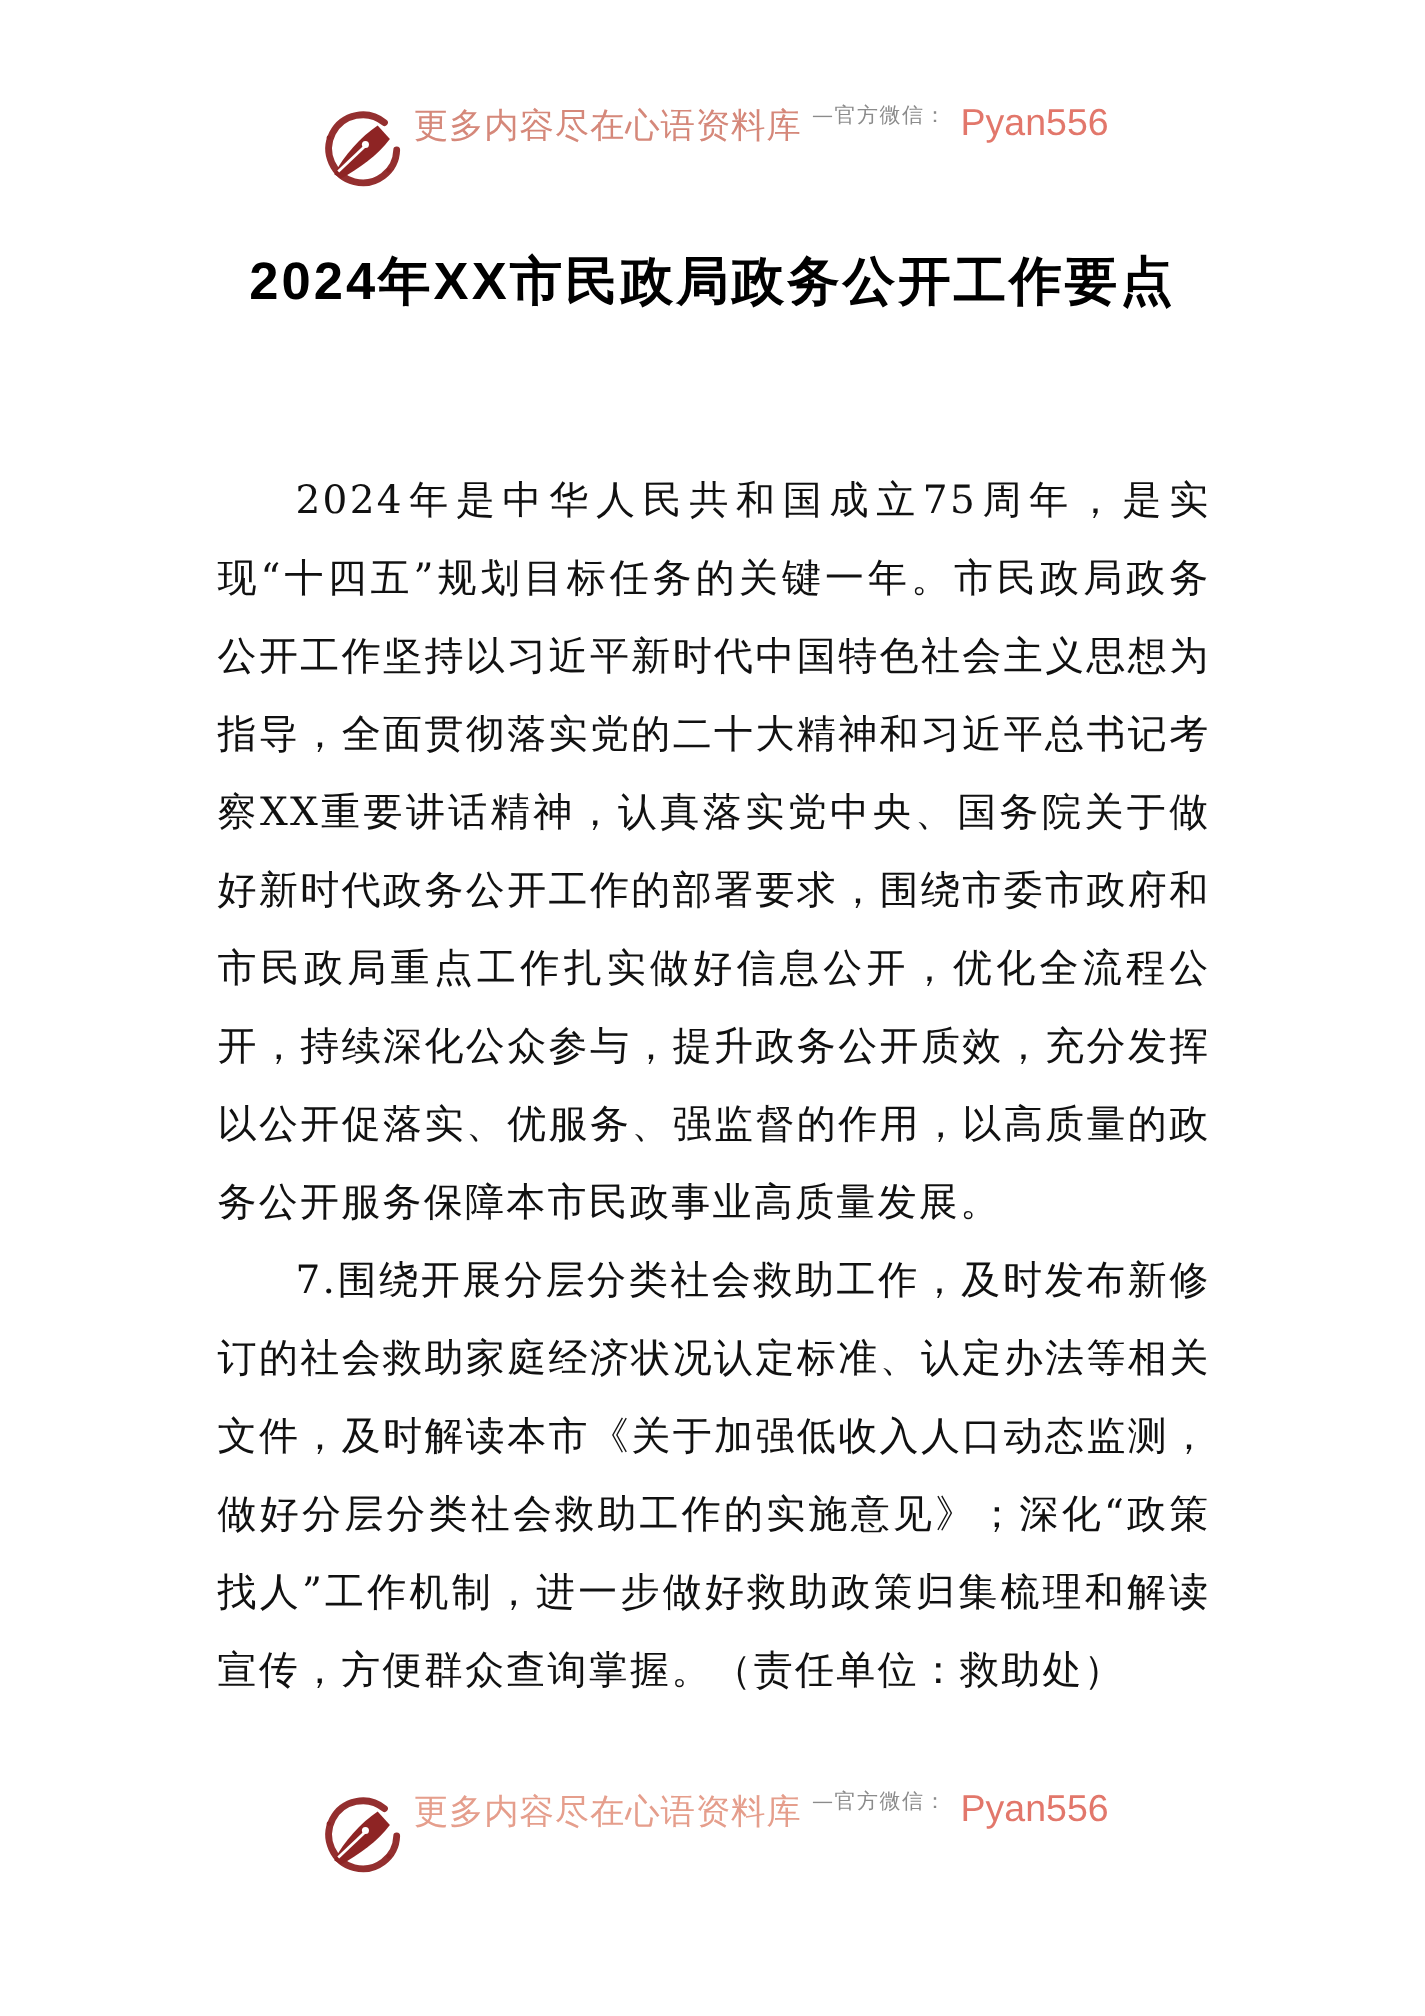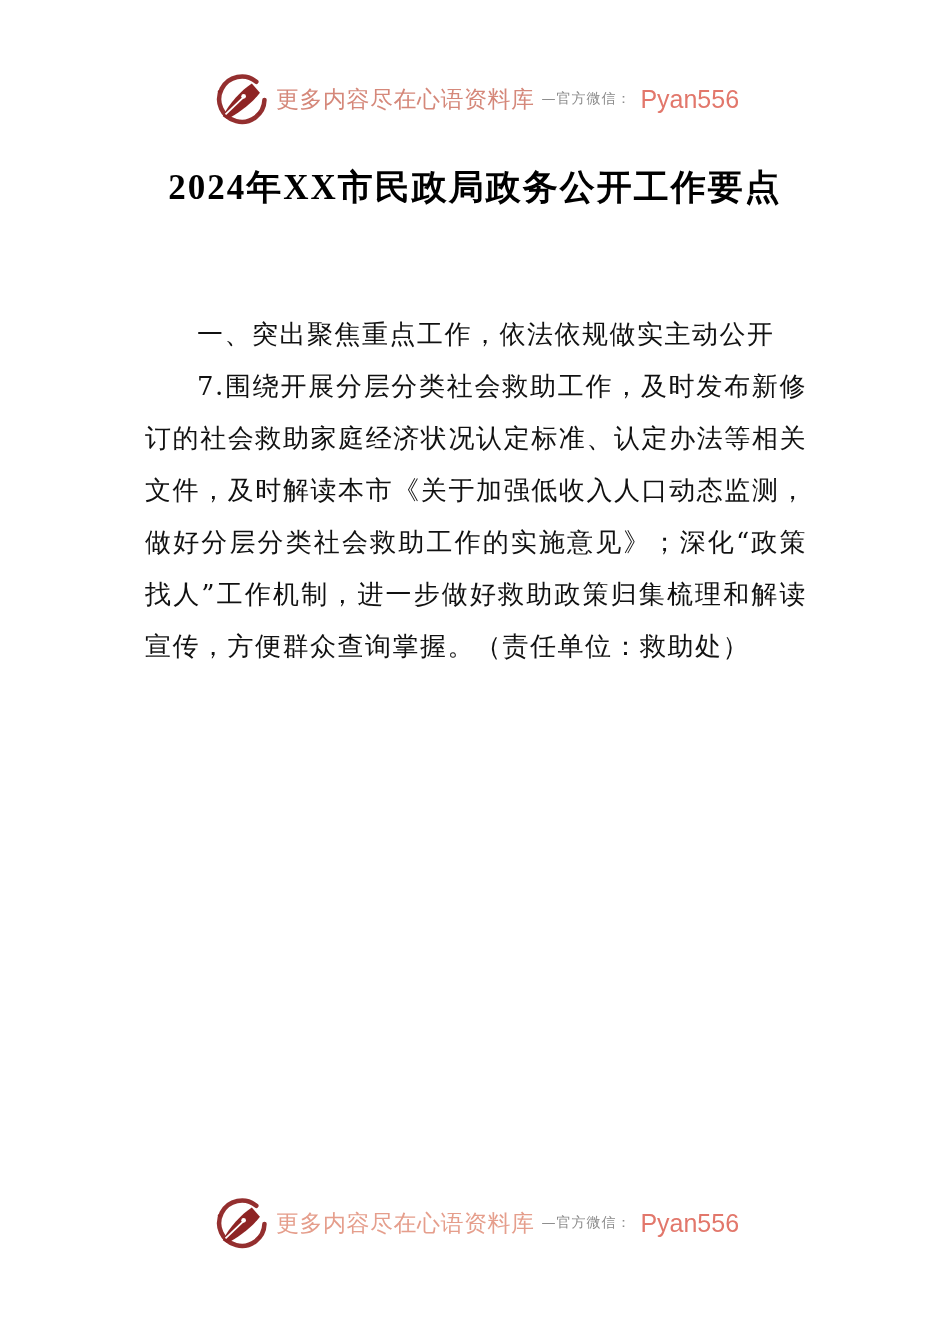--- a/index.html
+++ b/index.html
@@ -18,21 +18,21 @@
     position:relative;
     width:950px;height:1344px;
     background:var(--page_bg);
     margin:0 auto;
     overflow:hidden;
     font-family:"DejaVu Serif", serif;
     color:var(--body_text);
   }
   .brandbar{
     display:flex;
-    align-items:center;
+    align-items:flex-start;
     justify-content:center;
     gap:7px;
     width:100%;
   }
   .brandbar .logo{
     width:58px;height:62px;
     color:var(--logo);
     flex:0 0 auto;
     display:block;
   }
@@ -66,21 +66,21 @@
   footer.brand-footer .brand-text{color:var(--brand_footer);}
   h1.doc-title{
     position:absolute;
     top:162px;left:0;right:0;
     text-align:center;
     color:var(--title);
     font-size:35px;
     font-weight:bold;
     letter-spacing:2px;
     line-height:52px;
-    font-family:Liberation Serif, serif;
+    font-family:Liberation Sans, sans-serif;
   }
   main.doc-body{
     position:absolute;
     top:308px;
     left:145px;
     width:662px;
   }
   main.doc-body p{
     font-size:26px;
     line-height:52px;
@@ -105,21 +105,21 @@
       <circle cx="53" cy="48" r="1.6" fill="currentColor"></circle>
     </svg>
     <span class="brand-text">更多内容尽在心语资料库</span>
     <span class="sep">—官方微信：</span>
     <span class="wid">Pyan556</span>
   </header>
 
   <h1 class="doc-title">2024年XX市民政局政务公开工作要点</h1>
 
   <main class="doc-body">
-    <p>一、突出聚焦重点工作，依法依规做实主动公开</p>
+    <p>2024年是中华人民共和国成立75周年，是实现“十四五”规划目标任务的关键一年。市民政局政务公开工作坚持以习近平新时代中国特色社会主义思想为指导，全面贯彻落实党的二十大精神和习近平总书记考察XX重要讲话精神，认真落实党中央、国务院关于做好新时代政务公开工作的部署要求，围绕市委市政府和市民政局重点工作扎实做好信息公开，优化全流程公开，持续深化公众参与，提升政务公开质效，充分发挥以公开促落实、优服务、强监督的作用，以高质量的政务公开服务保障本市民政事业高质量发展。</p>
     <p>7.围绕开展分层分类社会救助工作，及时发布新修订的社会救助家庭经济状况认定标准、认定办法等相关文件，及时解读本市《关于加强低收入人口动态监测，做好分层分类社会救助工作的实施意见》；深化“政策找人”工作机制，进一步做好救助政策归集梳理和解读宣传，方便群众查询掌握。（责任单位：救助处）</p>
   </main>
 
   <footer class="brand-footer brandbar">
     <svg class="logo" viewBox="0 0 64 64" aria-hidden="true">
       <path d="M50 13 A 25 25 0 1 0 59 33" fill="none" stroke="currentColor" stroke-width="5" stroke-linecap="round" opacity="0.95"></path>
       <path d="M13 51 C 20 37, 33 23, 45 15 L 54 25 C 45 37, 31 47, 18 54 Z" fill="currentColor"></path>
       <path d="M16 49 L 36 30" stroke="#ffffff" stroke-width="2" fill="none"></path>
       <circle cx="36" cy="29" r="2.6" fill="#ffffff"></circle>
       <circle cx="9" cy="24" r="1.6" fill="currentColor"></circle>

